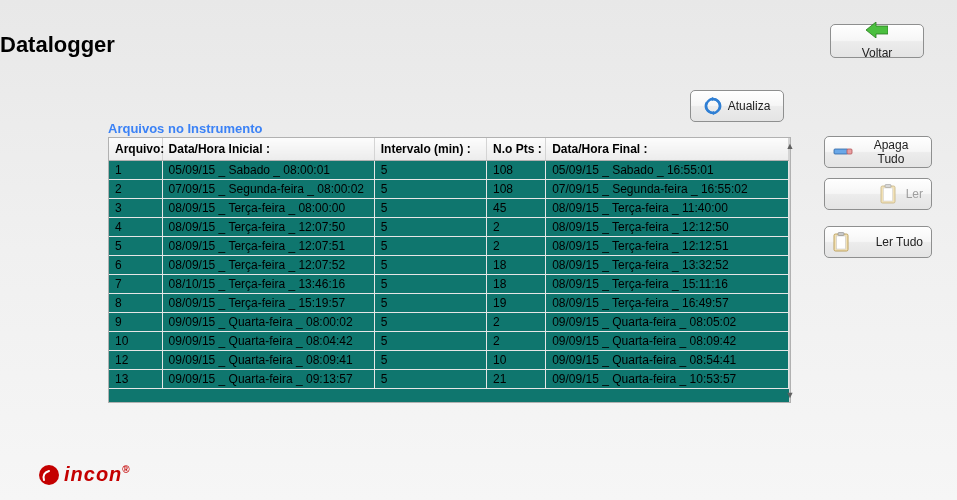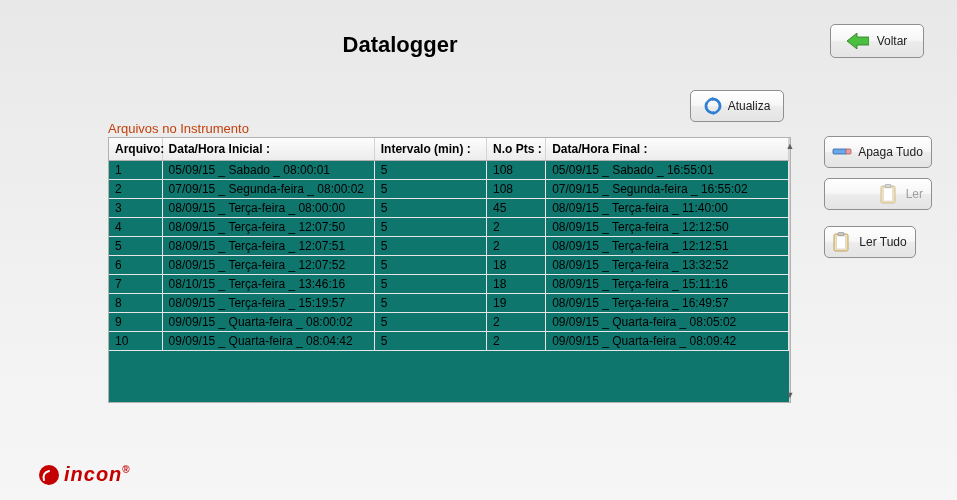--- a/index.html
+++ b/index.html
@@ -10,33 +10,33 @@
     background: linear-gradient(to bottom, #e8e8e8 0%, #f0f0f0 50%, #f6f6f6 100%);
     position: relative;
     overflow: hidden;
   }
 
   .title {
     position: absolute;
     top: 32px;
     left: 0;
     width: 800px;
-    text-align: center;
+    text-align: left;
     font-size: 22px;
     font-weight: bold;
     color: #000;
   }
 
   .section-label {
     position: absolute;
     top: 121px;
     left: 108px;
     font-size: 13px;
-    font-weight: normal;
-    color: #c2410c;
+    font-weight: bold;
+    color: #3b82f6;
   }
 
   
   .btn {
     position: absolute;
     display: flex;
     align-items: center;
     justify-content: center;
     gap: 8px;
     height: 32px;
@@ -46,25 +46,25 @@
     font-size: 12px;
     color: #222;
     cursor: pointer;
     box-shadow: inset 0 1px 0 rgba(255,255,255,.8);
     padding: 0 8px;
   }
   .btn.disabled {
     color: #9e9e9e;
     cursor: default;
   }
-  .btn-voltar   { top: 24px;  left: 830px; width: 94px; height: 34px; }
+  .btn-voltar   { top: 24px;  left: 830px; width: 94px; height: 34px; flex-direction: column; }
   .btn-atualiza { top: 90px;  left: 690px; width: 94px; gap:6px;}
-  .btn-apaga    { top: 136px; left: 824px; width: 108px; gap:6px;padding-left:7px;}
+  .btn-apaga    { top: 136px; left: 824px; width: 108px; gap:6px;}
   .btn-ler      { top: 178px; left: 824px; width: 108px; gap:10px;justify-content:flex-end;}
-  .btn-lertudo  { top: 226px; left: 824px; width: 92px; gap:10px;}
+  .btn-lertudo  { top: 226px; left: 824px; width: 108px; gap:10px;justify-content:space-between;}
 
   
   .arrow-left svg, .refresh svg, .eraser svg, .clip svg { display:block; }
 
   
   .table-wrap {
     position: absolute;
     top: 137px;
     left: 108px;
     width: 683px;
@@ -287,20 +287,34 @@
             <td>2</td>
             <td>09/09/15 _ Quarta-feira _ 08:05:02</td>
           </tr>
           <tr>
             <td>10</td>
             <td>09/09/15 _ Quarta-feira _ 08:04:42</td>
             <td>5</td>
             <td>2</td>
             <td>09/09/15 _ Quarta-feira _ 08:09:42</td>
           </tr>
+          <tr>
+            <td>12</td>
+            <td>09/09/15 _ Quarta-feira _ 08:09:41</td>
+            <td>5</td>
+            <td>10</td>
+            <td>09/09/15 _ Quarta-feira _ 08:54:41</td>
+          </tr>
+          <tr>
+            <td>13</td>
+            <td>09/09/15 _ Quarta-feira _ 09:13:57</td>
+            <td>5</td>
+            <td>21</td>
+            <td>09/09/15 _ Quarta-feira _ 10:53:57</td>
+          </tr>
         </tbody>
     </table>
   </div>
   <div class="vscroll">
     <div class="arrow top">▲</div>
     <div class="arrow bot">▼</div>
   </div>
 </div>
 
 <div class="logo">

